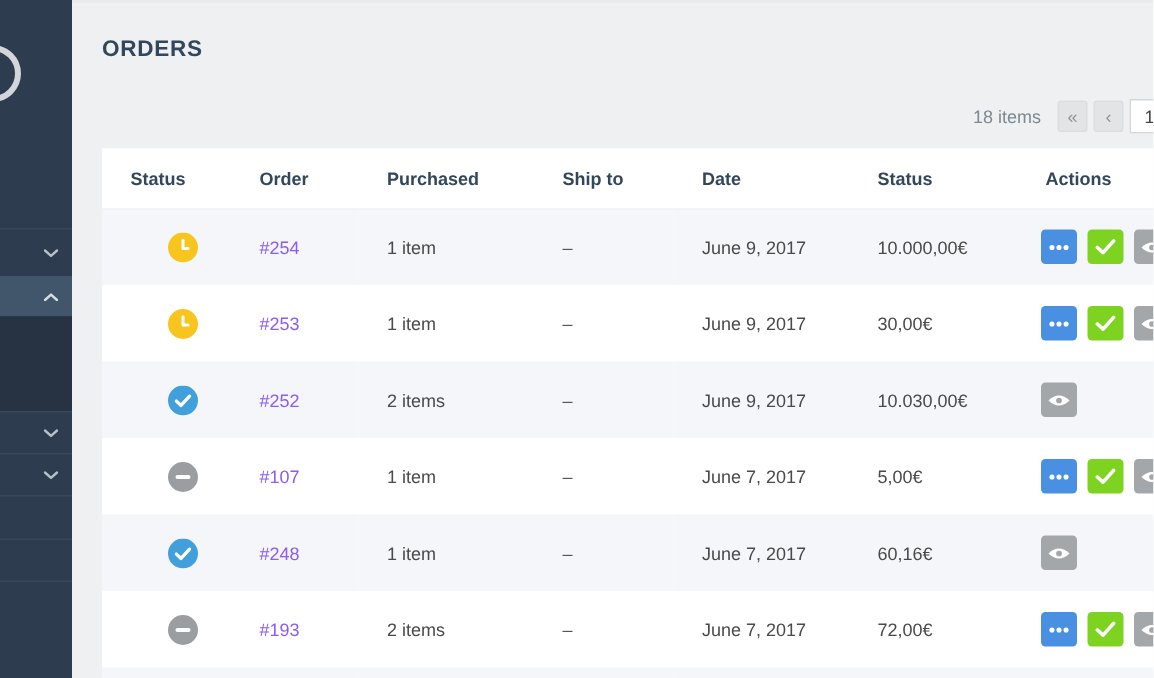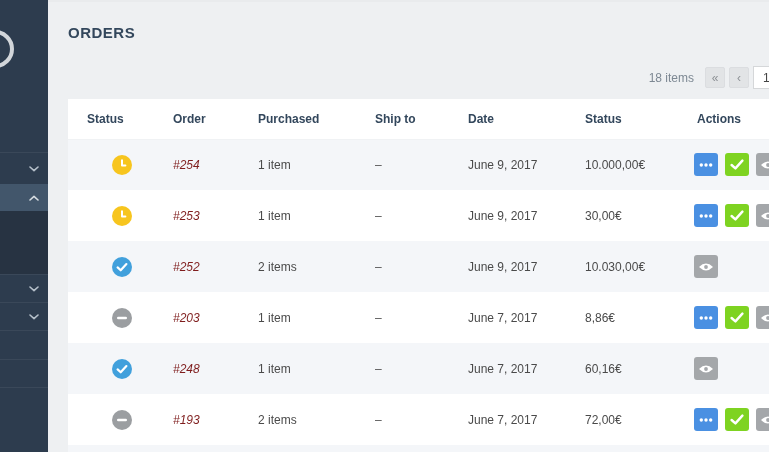--- a/index.html
+++ b/index.html
@@ -38,21 +38,21 @@
 
   .table-card { position:absolute; left:20px; top:97px; width:780px; background:#fff; }
   table { border-collapse:collapse; table-layout:fixed; width:780px; }
   th { height:40px; text-align:left; padding-left:19px; font-size:12px; font-weight:bold;
        color:#33475c; background:#fff; border-bottom:1px solid #f0f2f4;margin-top:20px; }
   td { height:51px; padding-left:19px; font-size:12px; color:#4a4a4a; background:#fff; }
   tr.stripe td { background:#f4f6f9; }
   .c0{width:86px}.c1{width:85px}.c2{width:117px}.c3{width:93px}.c4{width:117px}.c5{width:112px}.c6{width:170px}
 
   .status-wrap { margin-left:25px; display:inline-block; width:20px; height:20px; vertical-align:middle; }
-  .order-link { color:#7f1d1d; text-decoration:none; cursor:pointer;font-style:italic; }
+  .order-link { color:#8b5cf6; text-decoration:none; cursor:pointer; }
   .dash { color:#555; }
   td.actions { padding-left:16px; }
   .action-btn { width:24px; height:23px; border:none; border-radius:3px; margin-right:7px; padding:0;
                 display:inline-flex; align-items:center; justify-content:center; vertical-align:middle;
                 cursor:pointer; }
   .btn-more    { background:#4a90e2; }
   .btn-approve { background:#7ed321; }
   .btn-view    { background:#a4a7aa; }
 </style>
 </head>
@@ -191,25 +191,25 @@
                     <path d="M1 5 Q8 -1.8 15 5 Q8 11.8 1 5 Z" fill="#fff"></path>
                     <circle cx="8" cy="5" r="1.9" fill="#a4a7aa"></circle>
                   </svg>
                 </button></td>
             </tr>
             <tr>
               <td><span class="status-wrap"><svg width="20" height="20" viewBox="0 0 20 20">
                     <circle cx="10" cy="10" r="10" fill="#9b9ea1"></circle>
                     <rect x="5" y="8.7" width="10" height="2.6" rx="1.3" fill="#fff"></rect>
                   </svg></span></td>
-              <td><a class="order-link">#203</a></td>
+              <td><a class="order-link">#107</a></td>
               <td>1 item</td>
               <td class="dash">–</td>
               <td>June 7, 2017</td>
-              <td>8,86€</td>
+              <td>5,00€</td>
               <td class="actions"><button class="action-btn btn-more">
                   <svg width="14" height="6" viewBox="0 0 14 6">
                     <circle cx="2.3" cy="3" r="1.7" fill="#fff"></circle>
                     <circle cx="7" cy="3" r="1.7" fill="#fff"></circle>
                     <circle cx="11.7" cy="3" r="1.7" fill="#fff"></circle>
                   </svg>
                 </button><button class="action-btn btn-approve">
                   <svg width="14" height="11" viewBox="0 0 14 11">
                     <polyline points="1.6,6 5.4,9.4 12.4,1.6" fill="none" stroke="#fff" stroke-width="2.4" stroke-linecap="round" stroke-linejoin="round"></polyline>
                   </svg>

